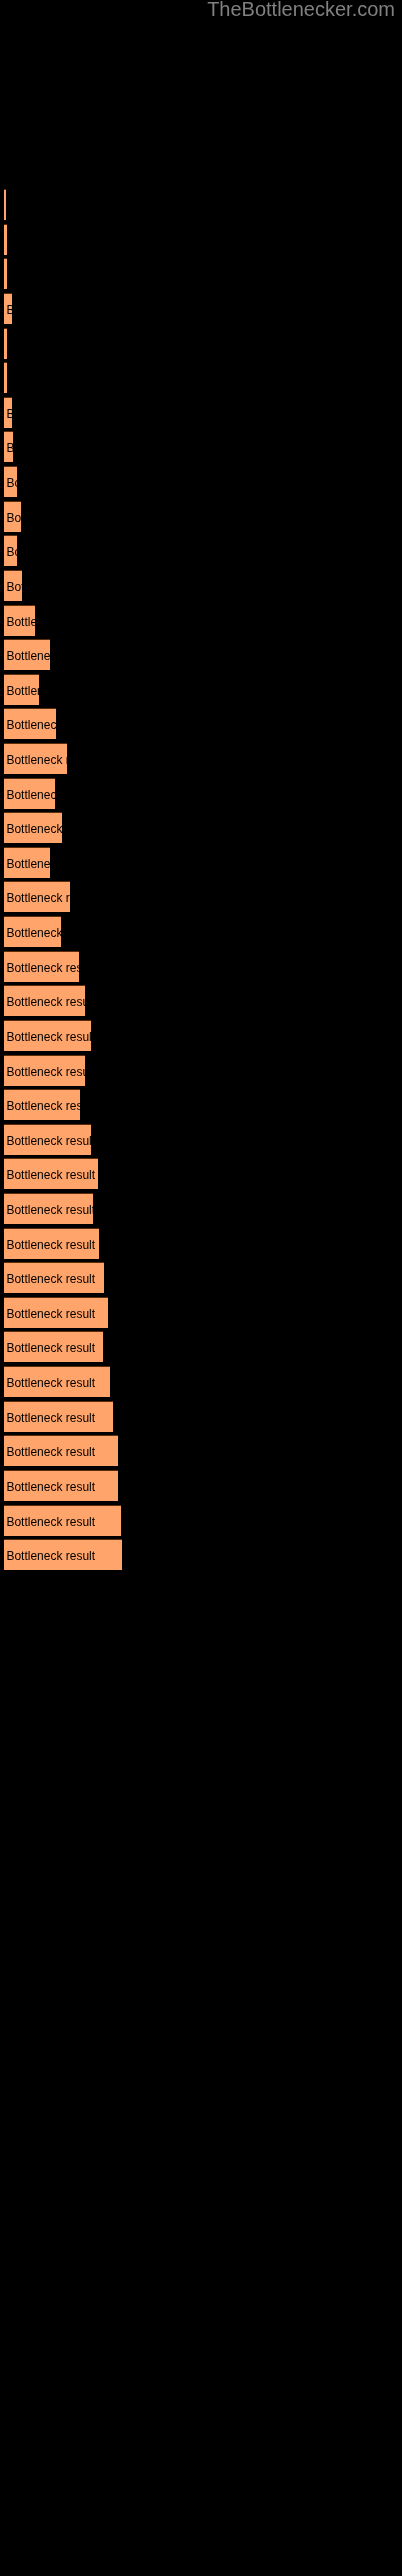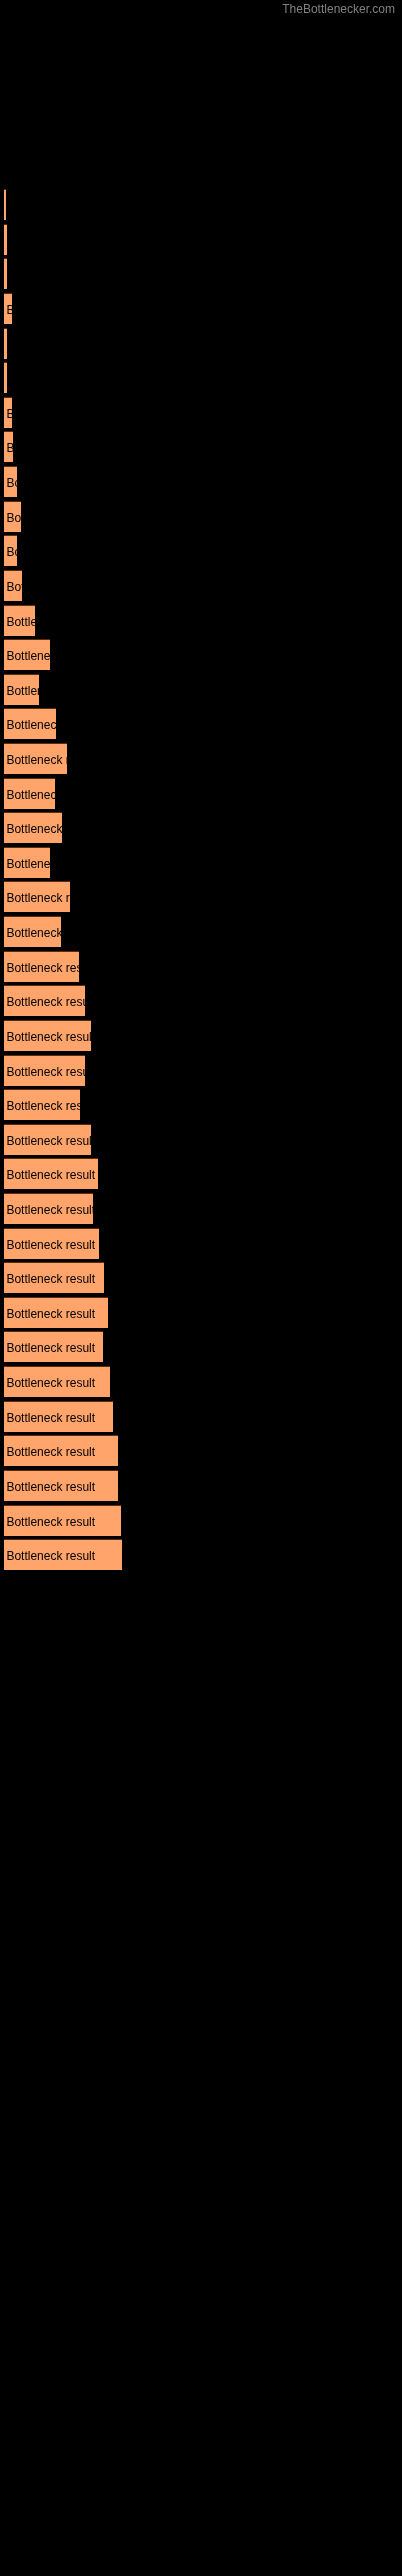--- a/index.html
+++ b/index.html
@@ -19,21 +19,21 @@
     left: 0; top: 0;
     width: 403px;
     height: 2576px;
     background: #000000;
   }
   #site-title {
     position: absolute;
     right: 8px;
     top: 0px;
     font-family: "Liberation Sans", sans-serif;
-    font-size: 12px;
+    font-size: 20px;
     line-height: 19.3px;
     color: #808080;
     white-space: nowrap;
     letter-spacing: 0px;
   }
   #chart-area {
     position: absolute;
     left: 0; top: 0;
     width: 403px;
     height: 2576px;

